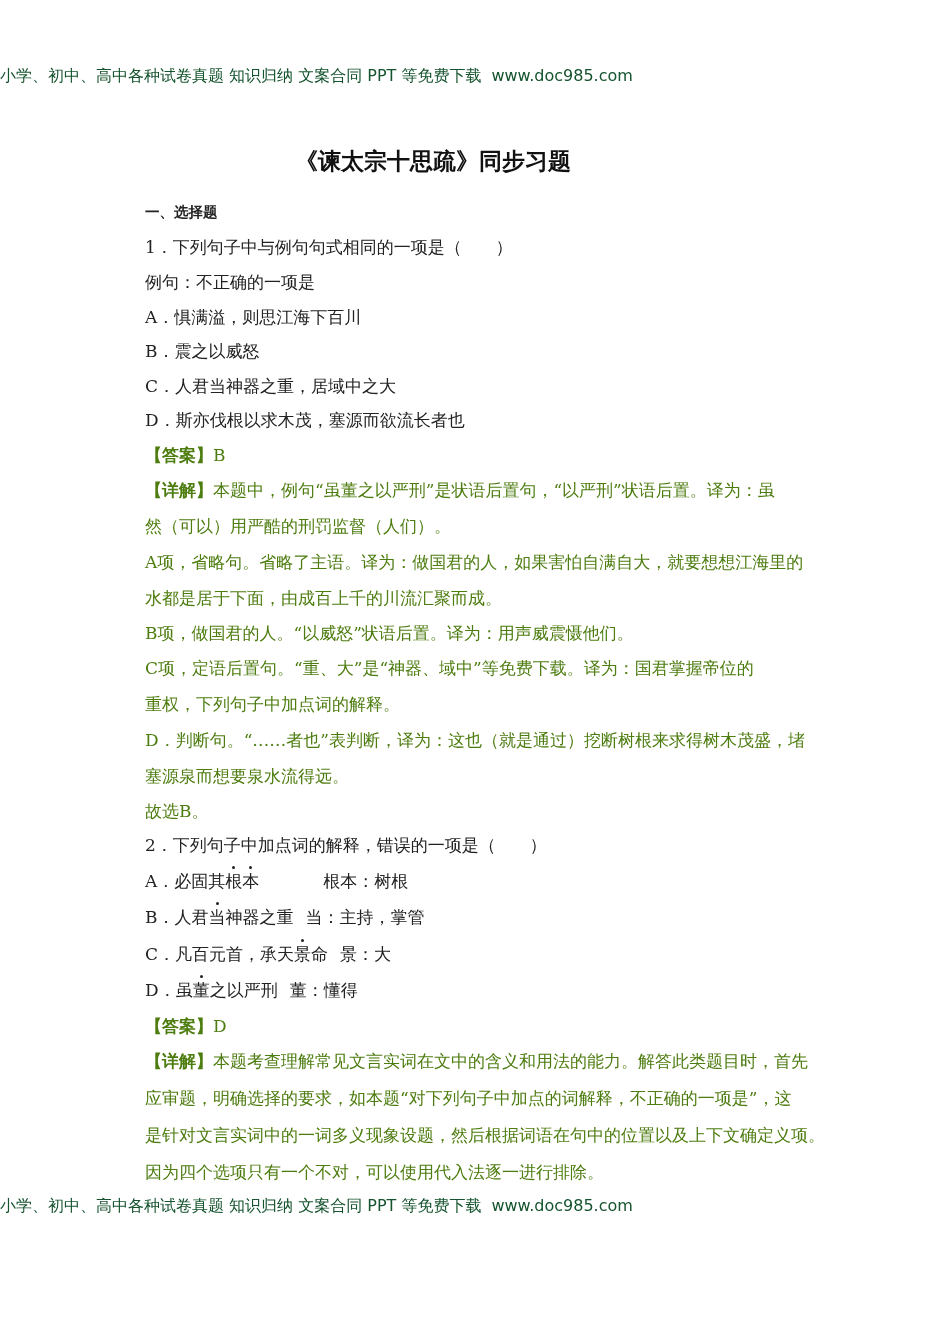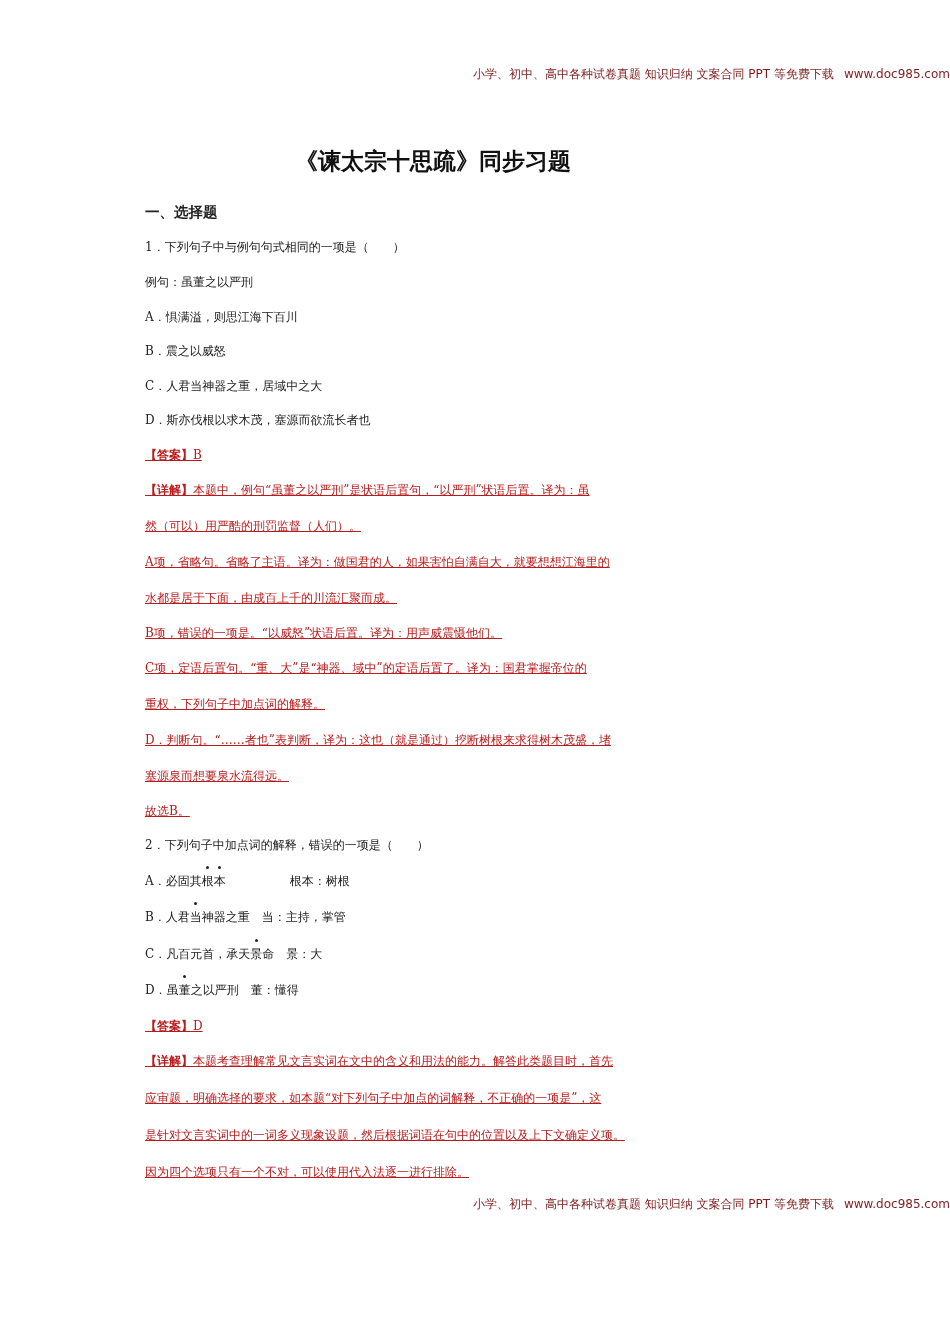--- a/index.html
+++ b/index.html
@@ -12,24 +12,24 @@
       height: 1344px;
       position: relative;
       overflow: hidden;
       font-family: "DejaVu Serif", "Liberation Serif", serif;
       color: #222222;
     }
     .page-header, .page-footer {
       position: absolute;
       left: 0;
       width: 950px;
-      text-align: right;
+      text-align: left;
       font-family: "DejaVu Sans", "Liberation Sans", sans-serif;
-      font-size: 12px;
-      color: #7f1d1d;
+      font-size: 16px;
+      color: #14532d;
       letter-spacing: 0px;
     }
     .page-header { top: 66px; }
     .page-footer { top: 1196px; }
     .page-header .site, .page-footer .site { margin-left: 10px; }
 
     .title {
       position: absolute;
       top: 146px;
       left: 0;
@@ -44,29 +44,29 @@
     .content {
       position: absolute;
       left: 145px;
       top: 202px;
       width: 670px;
     }
     .line {
       position: absolute;
       left: 0;
       white-space: nowrap;
-      font-size: 12px;
+      font-size: 17px;
       line-height: 20px;
     }
     .section-heading {
       font-family: Liberation Serif, serif;
       font-weight: bold;
       font-size: 14.5px;
     }
-    .red { color: #b91c1c; text-decoration: underline; }
+    .red { color: #4d7c0f; }
     .red .bracket { font-weight: bold; }
     .emph {
       position: relative;
       display: inline-block;
     }
     .emph::before {
       content: "";
       position: absolute;
       top: -5px;
       left: 50%;
@@ -86,37 +86,37 @@
   <span>小学、初中、高中各种试卷真题 知识归纳 文案合同 PPT 等免费下载</span><span class="site">www.doc985.com</span>
 </div>
 
 <div class="title">《谏太宗十思疏》同步习题</div>
 
 <div class="content">
 
   <div class="line section-heading" style="top:0px">一、选择题</div>
 
   <div class="line" style="top:35px">1．下列句子中与例句句式相同的一项是（　　）</div>
-  <div class="line" style="top:70px">例句：虽董之以严刑</div>
+  <div class="line" style="top:70px">例句：不正确的一项是</div>
   <div class="line" style="top:105px">A．惧满溢，则思江海下百川</div>
   <div class="line" style="top:139px">B．震之以威怒</div>
   <div class="line" style="top:174px">C．人君当神器之重，居域中之大</div>
   <div class="line" style="top:208px">D．斯亦伐根以求木茂，塞源而欲流长者也</div>
 
   <div class="line red" style="top:243px">
     <span class="bracket">【答案】</span><span>B</span>
   </div>
   <div class="line red" style="top:278px">
     <span class="bracket">【详解】</span><span>本题中，例句“虽董之以严刑”是状语后置句，“以严刑”状语后置。译为：虽</span>
   </div>
   <div class="line red" style="top:314px">然（可以）用严酷的刑罚监督（人们）。</div>
   <div class="line red" style="top:350px">A项，省略句。省略了主语。译为：做国君的人，如果害怕自满自大，就要想想江海里的</div>
   <div class="line red" style="top:386px">水都是居于下面，由成百上千的川流汇聚而成。</div>
-  <div class="line red" style="top:421px">B项，错误的一项是。“以威怒”状语后置。译为：用声威震慑他们。</div>
-  <div class="line red" style="top:456px">C项，定语后置句。“重、大”是“神器、域中”的定语后置了。译为：国君掌握帝位的</div>
+  <div class="line red" style="top:421px">B项，做国君的人。“以威怒”状语后置。译为：用声威震慑他们。</div>
+  <div class="line red" style="top:456px">C项，定语后置句。“重、大”是“神器、域中”等免费下载。译为：国君掌握帝位的</div>
   <div class="line red" style="top:492px">重权，下列句子中加点词的解释。</div>
   <div class="line red" style="top:528px">D．判断句。“……者也”表判断，译为：这也（就是通过）挖断树根来求得树木茂盛，堵</div>
   <div class="line red" style="top:564px">塞源泉而想要泉水流得远。</div>
   <div class="line red" style="top:599px">故选B。</div>
 
   <div class="line" style="top:633px">2．下列句子中加点词的解释，错误的一项是（　　）</div>
 
   <div class="line" style="top:669px">
     <span>A．必固其</span><span class="emph">根</span><span class="emph">本</span><span></span><span class="gap-a"></span><span>根本：树根</span>
   </div>

